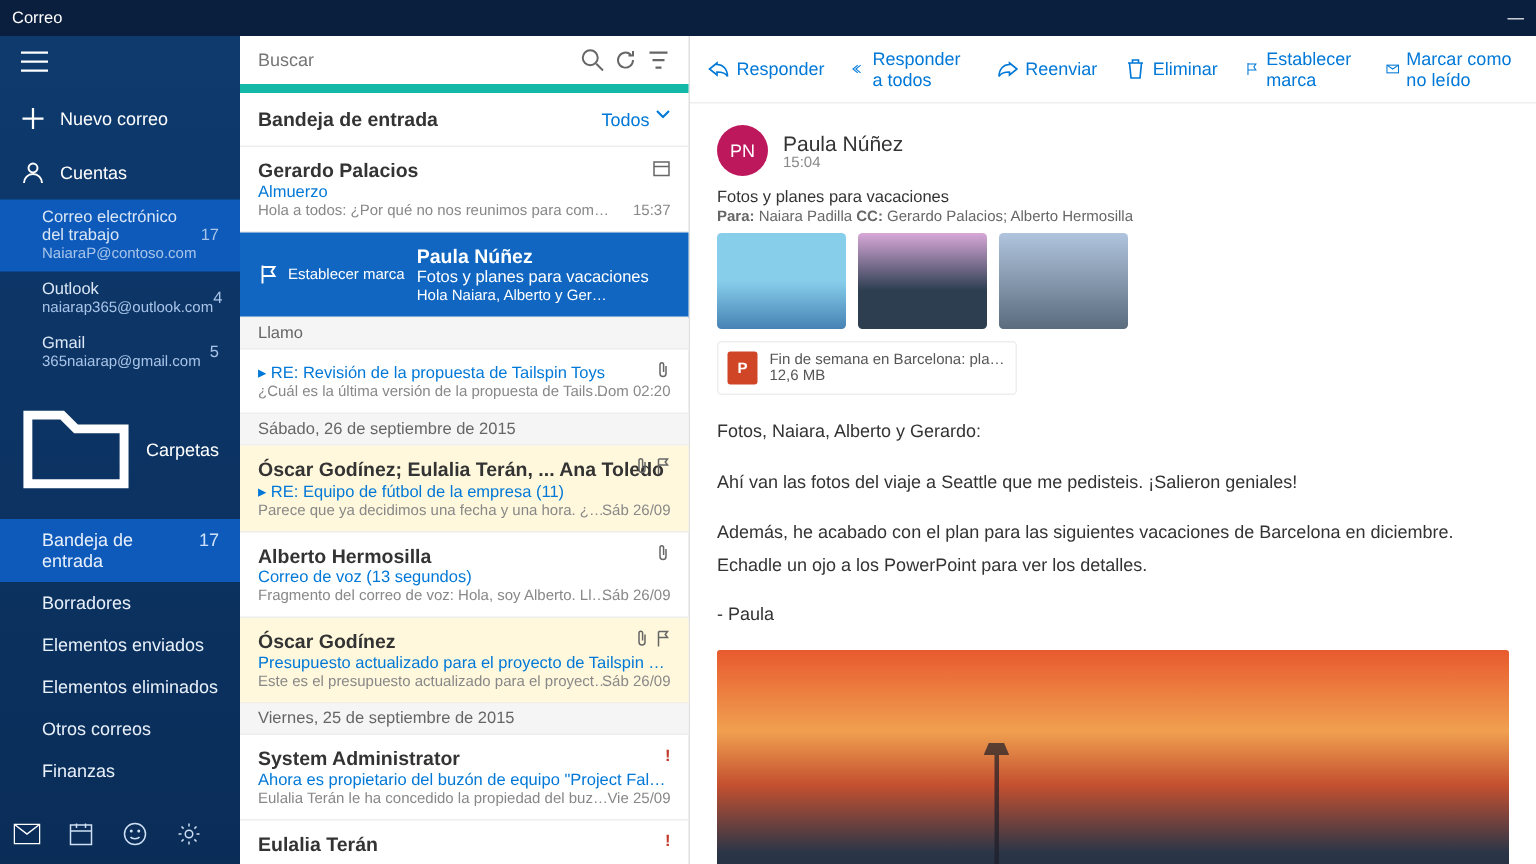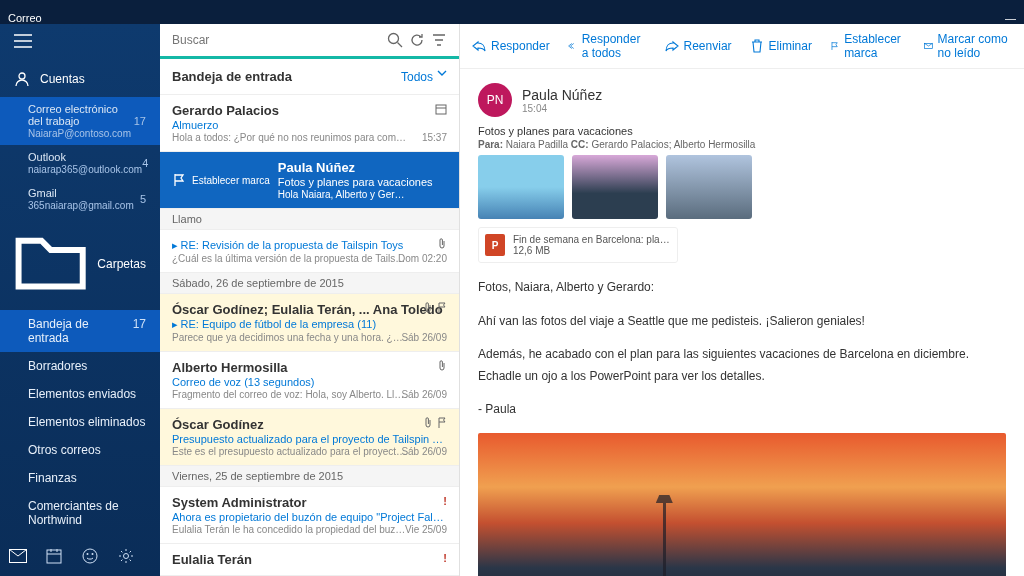--- a/index.html
+++ b/index.html
@@ -1,39 +1,39 @@
 <!DOCTYPE html>
 <html><head>
 <meta charset="utf-8">
 <style>
 *{margin:0;padding:0;box-sizing:border-box;font-family:"Segoe UI",Arial,sans-serif;-webkit-font-smoothing:antialiased}
 body{width:1024px;height:576px;overflow:hidden;background:#fff}
 .app{display:flex;flex-direction:column;height:100%}
-.titlebar{background:#0a1f3d;color:#fff;height:24px;display:flex;align-items:flex-end;padding:0 8px;font-size:11px;justify-content:space-between}
+.titlebar{background:#0a1f3d;color:#fff;height:24px;display:flex;align-items:center;padding:0 8px;font-size:11px;justify-content:space-between}
 .titlebar-right{display:flex;align-items:center;gap:20px}
 .titlebar-right span{cursor:pointer}
 .main{display:flex;flex:1;overflow:hidden}
 .sidebar{width:160px;background:linear-gradient(180deg,#0e3a6e 0%,#0a2d58 100%);color:#fff;display:flex;flex-direction:column;font-size:12px}
 .sidebar-top{flex:1;overflow-y:auto}
 .hamburger{padding:10px 14px;cursor:pointer}
 .hamburger svg{width:18px;height:14px}
 .sidebar-row{display:flex;align-items:center;padding:10px 14px;gap:10px;cursor:pointer}
 .sidebar-row .ic{width:16px;height:16px;flex-shrink:0}
 .account{padding:6px 14px 6px 28px;font-size:11px;color:#dbe7f5;cursor:pointer;display:flex;justify-content:space-between;align-items:center}
 .account.sel{background:#0d5abb}
 .account .email{font-size:10px;color:#a8c4e8;display:block;margin-top:1px}
 .account .cnt{color:#a8c4e8;font-size:11px}
 .sidebar-section{display:flex;align-items:center;padding:10px 14px;gap:10px;cursor:pointer}
 .folder{padding:7px 14px 7px 28px;font-size:12px;color:#e8f0fa;cursor:pointer;display:flex;justify-content:space-between}
 .folder.active{background:#0d5abb}
 .folder .cnt{color:#cde0f7}
 .sidebar-bottom{display:flex;padding:10px 8px;gap:16px}
 .sidebar-bottom .sb-ic{width:20px;height:20px;cursor:pointer;display:flex;align-items:center;justify-content:center;color:#cfe0f5}
 .listpane{width:300px;border-right:1px solid #e0e0e0;display:flex;flex-direction:column;background:#fff}
-.searchbar{display:flex;align-items:center;padding:8px 12px;border-bottom:3px solid #14b8a6;gap:6px}
+.searchbar{display:flex;align-items:center;padding:8px 12px;border-bottom:6px solid #14b8a6;gap:6px}
 .searchbar input{flex:1;border:none;outline:none;font-size:12px;color:#666}
 .searchbar .ic{width:16px;height:16px;color:#666;cursor:pointer}
 .listheader{display:flex;align-items:center;justify-content:space-between;padding:10px 12px;border-bottom:1px solid #eee}
 .listheader .title{font-size:13px;font-weight:600;color:#333}
 .listheader .filter{font-size:12px;color:#0078d7;cursor:pointer;display:flex;align-items:flex-start;gap:4px}
 .messages{flex:1;overflow-y:auto}
 .msg{padding:8px 12px;border-bottom:1px solid #eee;cursor:pointer;position:relative}
 .msg .from{font-size:13px;color:#333;font-weight:700}
 .msg .subj{font-size:11px;color:#0078d7;margin-top:1px;overflow:hidden;text-overflow:ellipsis;white-space:nowrap}
 .msg .prev{font-size:10px;color:#888;margin-top:1px;overflow:hidden;text-overflow:ellipsis;white-space:nowrap;padding-right:40px}
@@ -87,20 +87,26 @@
 
     <div class="sidebar">
       <div class="sidebar-top">
         <div class="hamburger">
           <svg viewBox="0 0 18 14">
               <path stroke="#fff" stroke-width="1.5" d="M0 1h18M0 7h18M0 13h18"></path>
             </svg>
         </div>
         <div class="sidebar-row">
           <svg class="ic" viewBox="0 0 16 16">
+              <path stroke="#fff" stroke-width="1.5" d="M8 1v14M1 8h14"></path>
+            </svg>
+          <span>Nuevo correo</span>
+        </div>
+        <div class="sidebar-row">
+          <svg class="ic" viewBox="0 0 16 16">
               <circle cx="8" cy="5" r="3" fill="none" stroke="#fff" stroke-width="1.3"></circle>
               <path d="M2 15c0-3.3 2.7-6 6-6s6 2.7 6 6" fill="none" stroke="#fff" stroke-width="1.3"></path>
             </svg>
           <span>Cuentas</span>
         </div>
         <div id="accounts-host">
             <div class="account sel">
               <div>
                 <div>Correo electrónico del trabajo</div>
                 <span class="email">NaiaraP@contoso.com</span>

